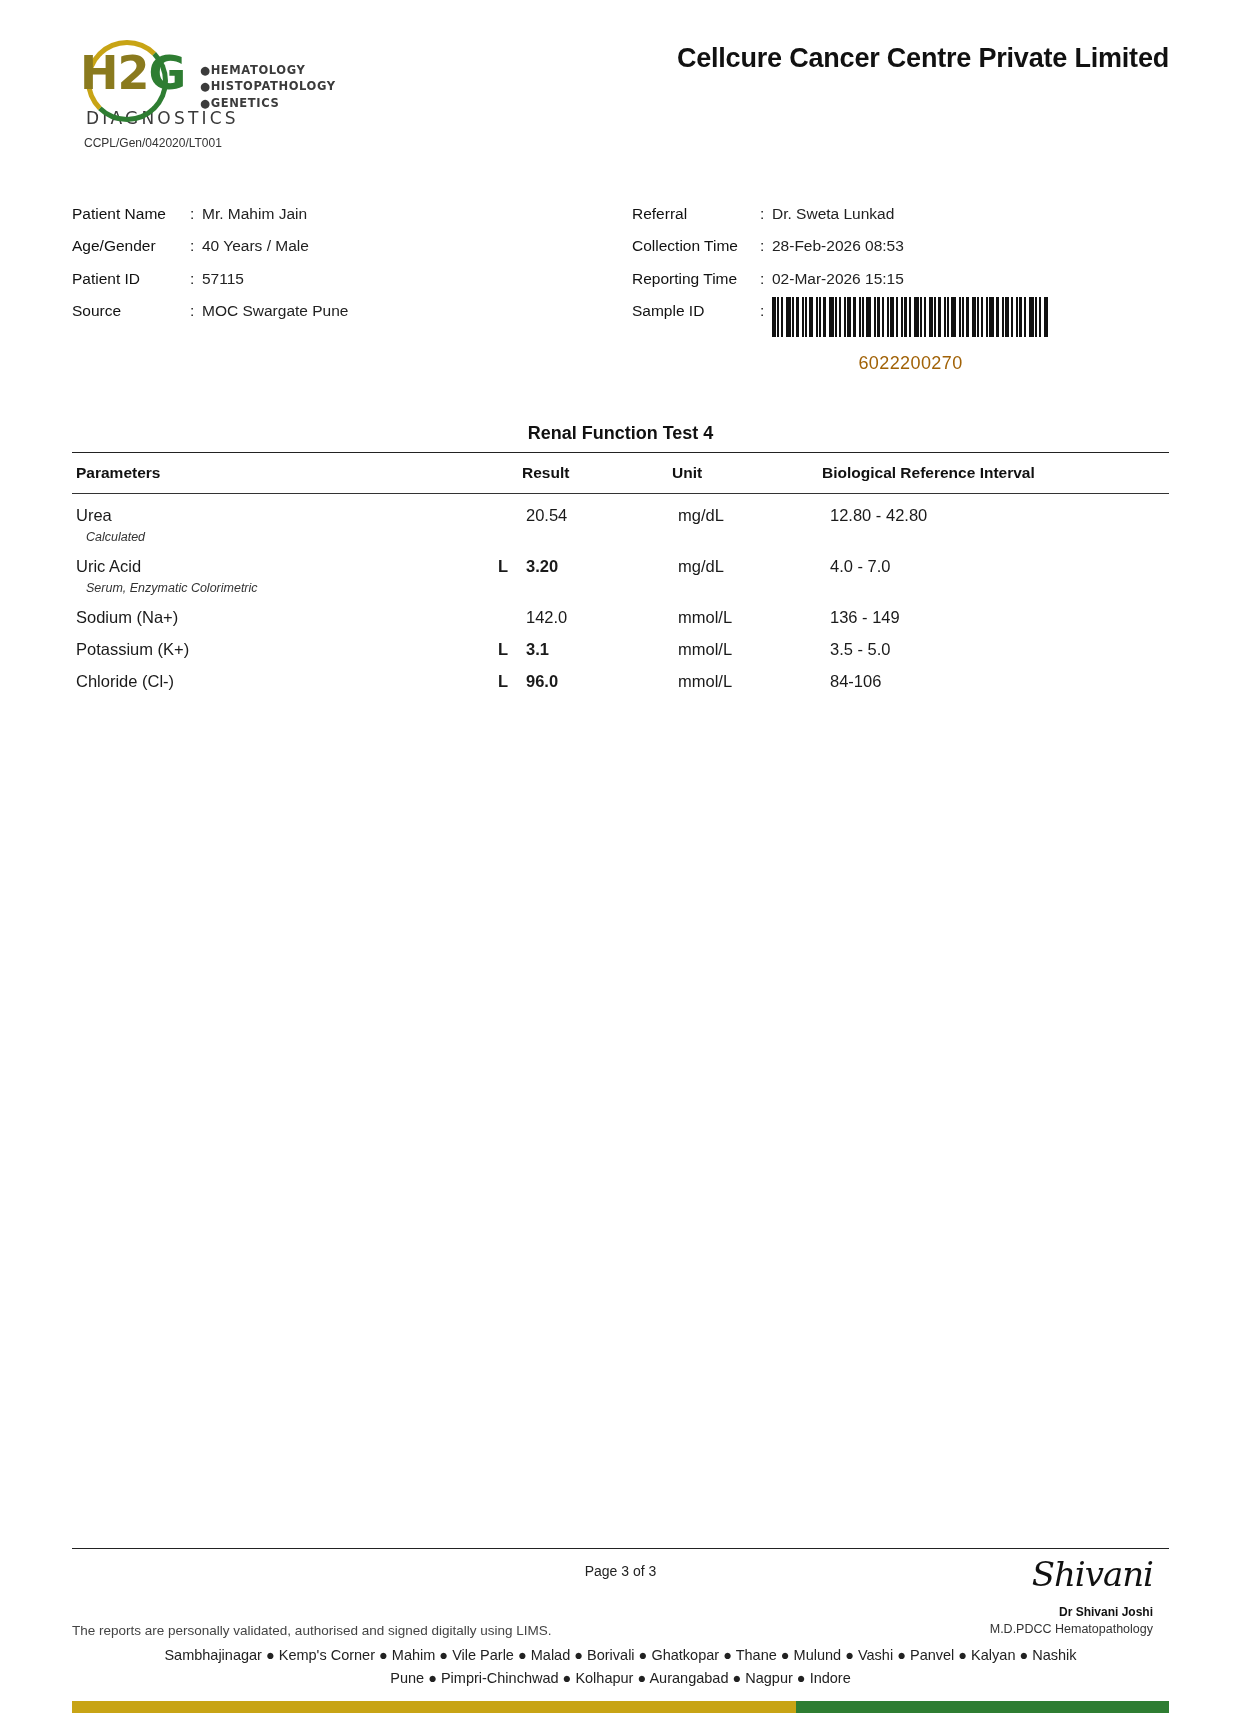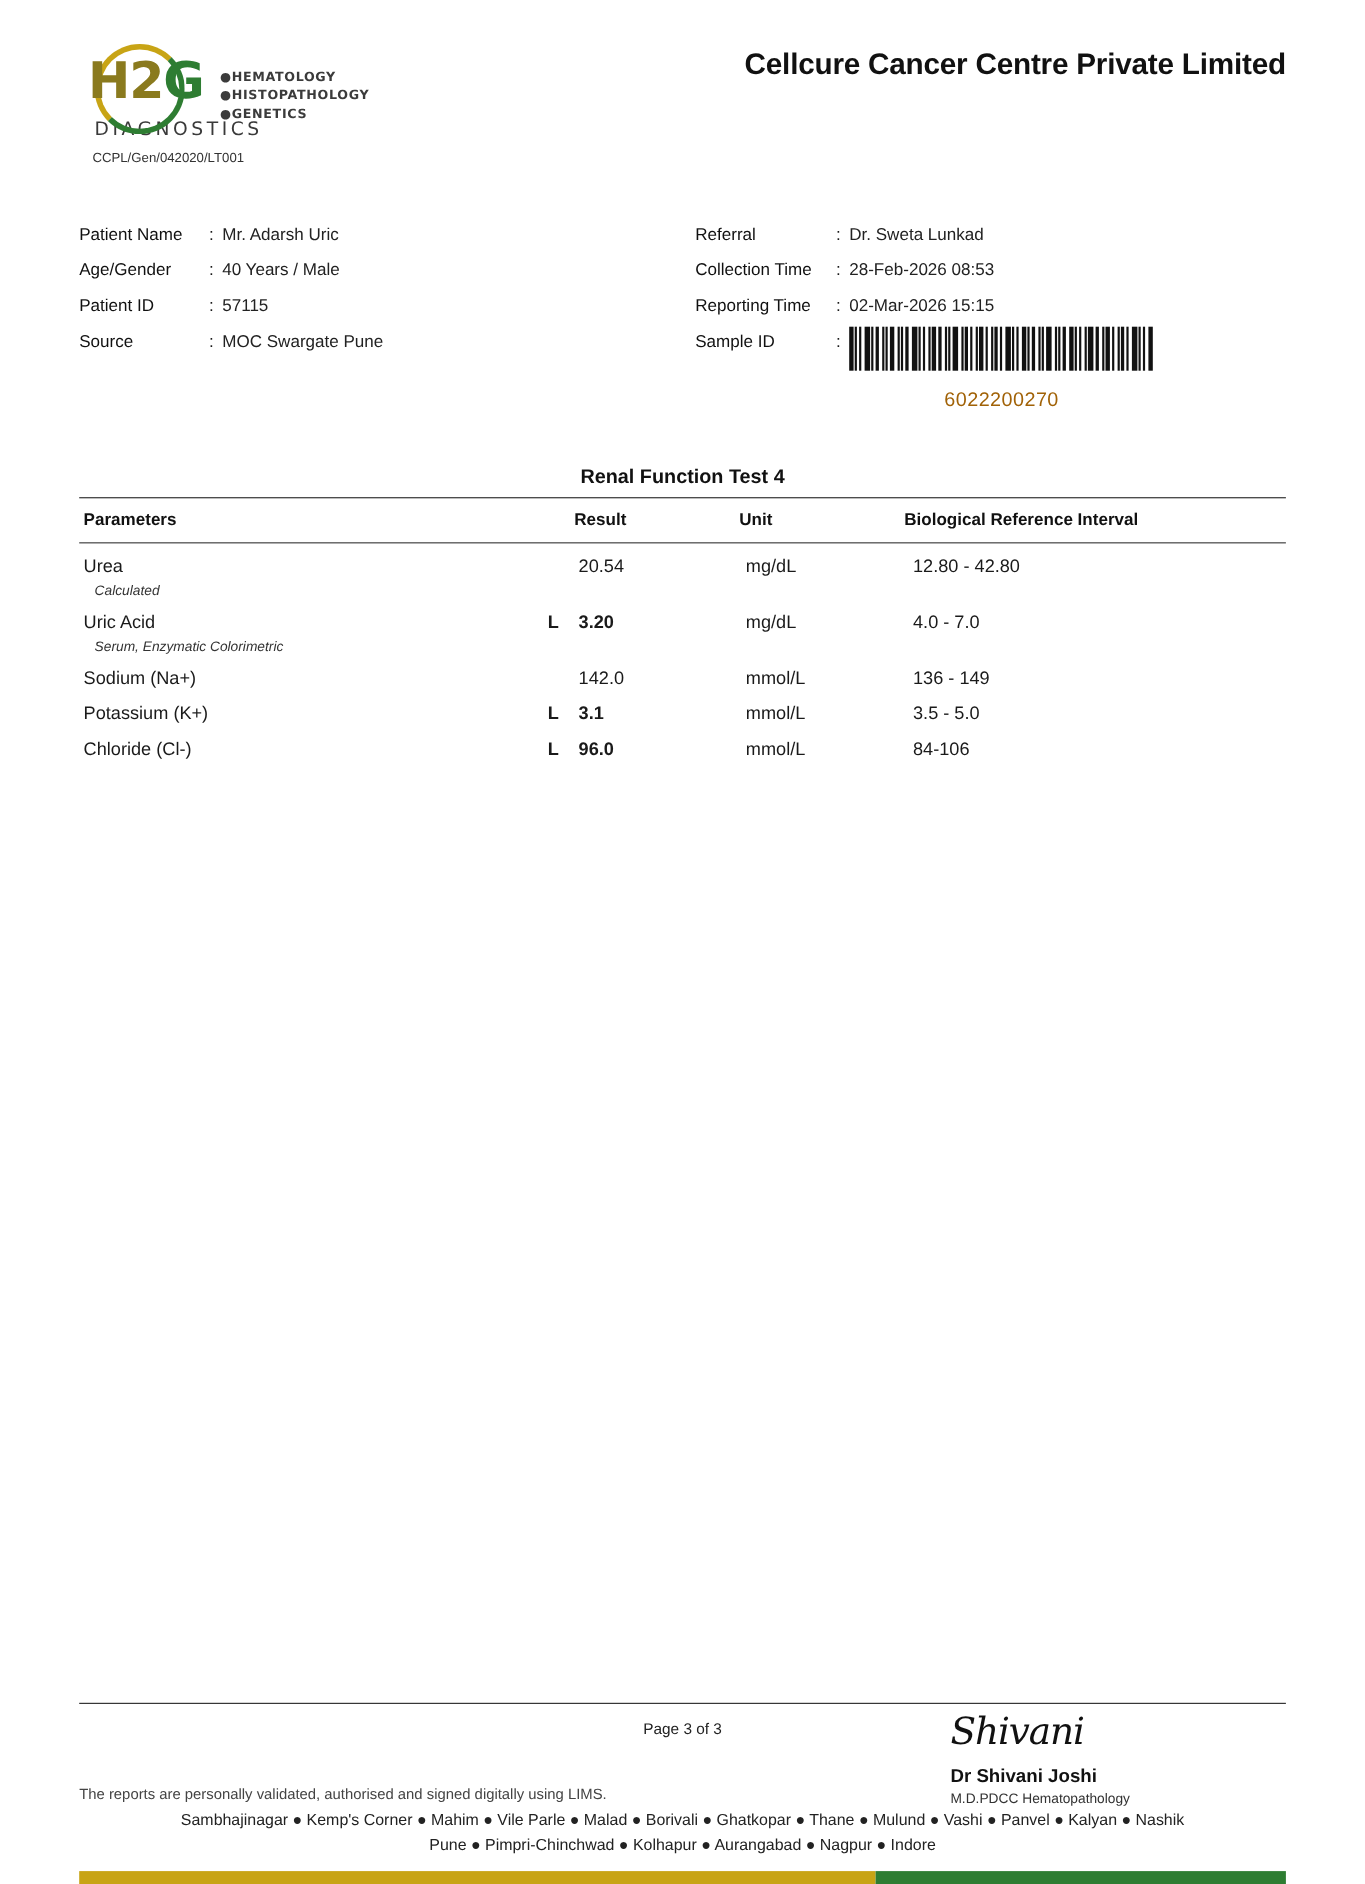--- a/index.html
+++ b/index.html
@@ -216,36 +216,36 @@
   }
   .footer-rule { border-top: 1.4px solid #222; }
   .page-num {
     text-align: center;
     font-size: 14px;
     color: #222;
     padding-top: 14px;
   }
   .sign-block {
     position: absolute;
-    right: 5px;
+    right: 16px;
     top: 8px;
-    text-align: left;
+    text-align: right;
     width: 300px;
   }
   .sign-img {
     font-family: "DejaVu Serif", serif;
     font-style: italic;
     font-size: 34px;
     color: #111;
     line-height: 1;
     height: 46px;
     letter-spacing: -1px;
   }
   .sign-name {
-    font-size: 17px;
+    font-size: 12px;
     font-weight: bold;
     color: #111;
     margin-top: 2px;
   }
   .sign-qual {
     font-size: 12.5px;
     color: #333;
     margin-top: 3px;
   }
   .disclaimer {
@@ -294,21 +294,21 @@
     <div class="company">
       <div class="company-name">Cellcure Cancer Centre Private Limited</div>
     </div>
   </div>
 
   <div class="info">
     <div class="info-col left">
       <div class="info-row">
         <div class="info-label">Patient Name</div>
         <div class="info-sep">:</div>
-        <div class="info-val">Mr. Adarsh Uric</div>
+        <div class="info-val">Mr. Mahim Jain</div>
       </div>
       <div class="info-row">
         <div class="info-label">Age/Gender</div>
         <div class="info-sep">:</div>
         <div class="info-val">40 Years   /  Male</div>
       </div>
       <div class="info-row">
         <div class="info-label">Patient ID</div>
         <div class="info-sep">:</div>
         <div class="info-val">57115</div>

